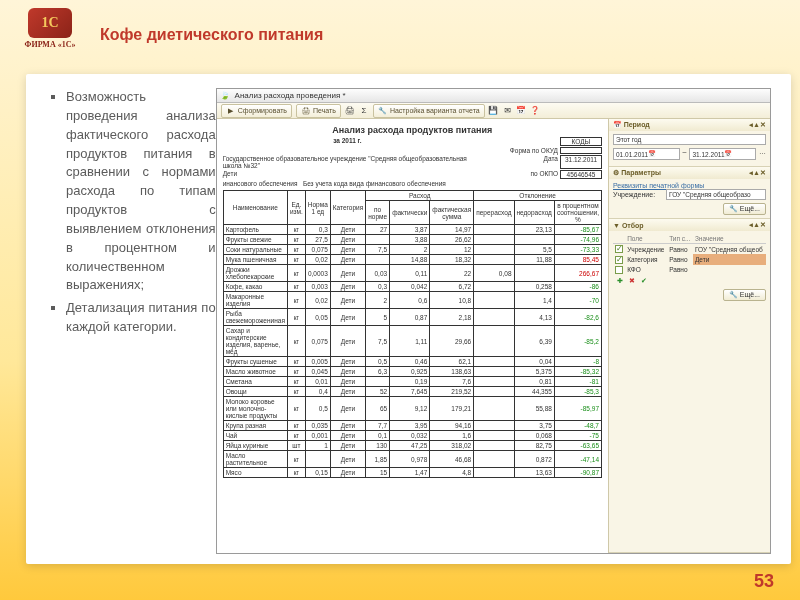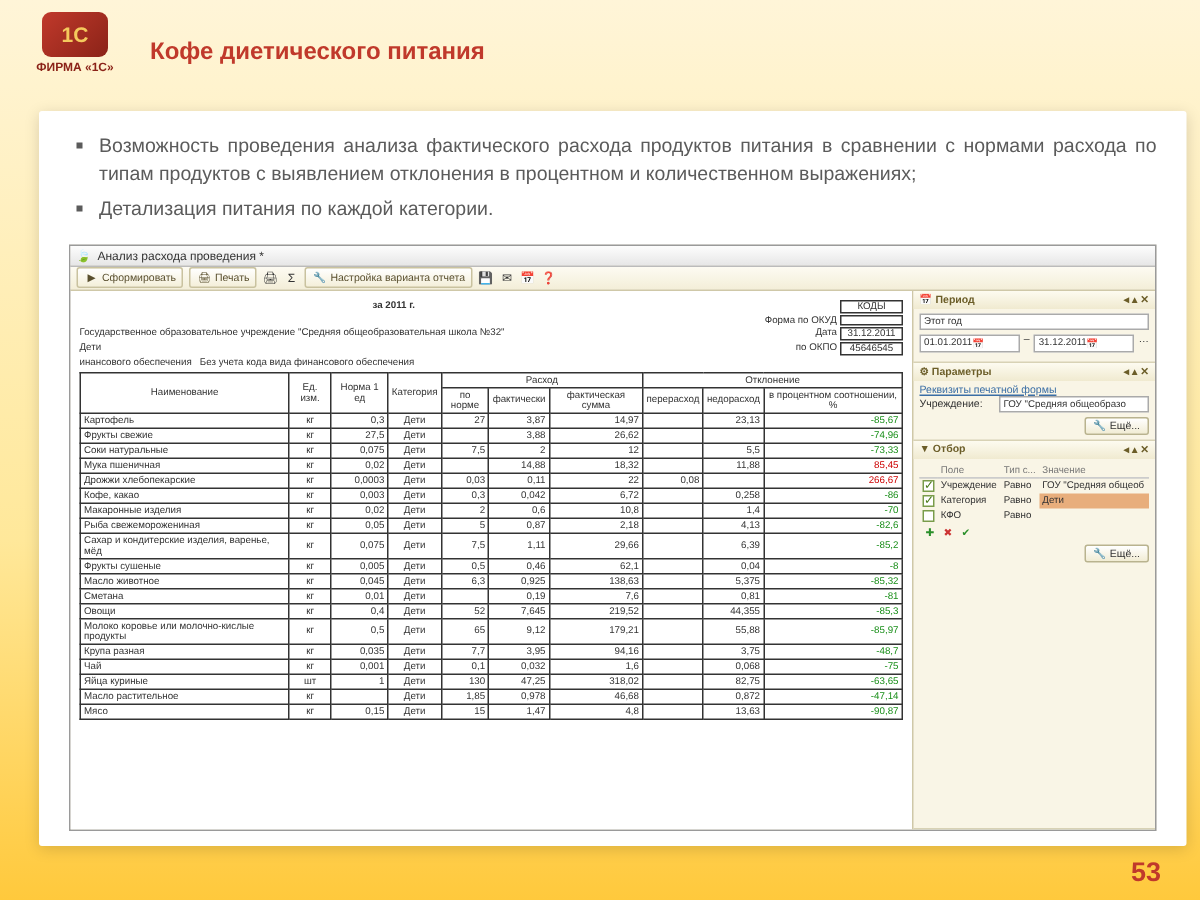--- a/index.html
+++ b/index.html
@@ -1,23 +1,23 @@
 <!DOCTYPE html>
 <html><head>
 <meta charset="utf-8">
 <style>
   * { box-sizing: border-box; margin: 0; padding: 0; }
   body { font-family: Arial, sans-serif; background: linear-gradient(180deg, #fff5d8 0%, #ffe89a 60%, #ffc93c 100%); width: 800px; height: 600px; position: relative; overflow: hidden; font-size: 11px; }
   .header { display: flex; align-items: center; height: 70px; padding: 8px 16px; }
-  .logo { width: 68px; height: 54px; margin-right: 16px; }
+  .logo { width: 68px; height: 54px; margin-right: 16px; font-family: Liberation Serif, serif; }
   .logo-icon { width: 44px; height: 30px; background: linear-gradient(135deg, #c0392b 0%, #8b2318 100%); border-radius: 6px; position: relative; margin: 0 auto 2px; }
   .logo-icon::before { content: "1C"; color: #f4c95d; font-weight: bold; font-size: 14px; position: absolute; top: 50%; left: 50%; transform: translate(-50%,-50%); }
   .logo-text { font-size: 8px; text-align: center; color: #8b2318; font-weight: bold; }
   .page-title { font-size: 16px; color: #c0392b; font-weight: bold; }
-  .content { background: #fff; margin: 4px 9px 0 26px; padding: 14px 20px 10px 20px; border-radius: 2px; box-shadow: 0 2px 10px rgba(0,0,0,0.15); height: 490px; display: flex; flex-direction: column; }
+  .content { background: #fff; margin: 4px 9px 0 26px; padding: 14px 20px 10px 20px; border-radius: 2px; box-shadow: 0 2px 10px rgba(0,0,0,0.15); height: 490px; display: flex; }
   .bullets { color: #5b5b5b; font-size: 13px; line-height: 1.45; margin-bottom: 10px; }
   .bullets li { margin-left: 20px; text-align: justify; margin-bottom: 4px; list-style: square; }
   .app { flex: 1; border: 1px solid #9a9a9a; display: flex; flex-direction: column; background: #f7f3e8; font-size: 8px; color: #333; position: relative; }
   .app-titlebar { display: flex; align-items: center; height: 14px; background: linear-gradient(#fdfdfd,#e6e6e6); border-bottom: 1px solid #bbb; padding: 0 4px; gap: 4px; }
   .app-toolbar { display: flex; align-items: center; height: 16px; background: linear-gradient(#fdfbf2,#f3eed8); border-bottom: 1px solid #cfc8a8; padding: 0 4px; gap: 4px; }
   .tool-btn { display: inline-flex; align-items: center; gap: 2px; padding: 1px 4px; border: 1px solid #c9c29f; border-radius: 2px; background: linear-gradient(#fff,#f4efd9); font-size: 7px; color: #594f2e; cursor: pointer; }
   .tool-icon { width: 10px; height: 10px; display: inline-flex; align-items: center; justify-content: center; }
   .app-body { flex: 1; display: flex; overflow: hidden; }
   .report { flex: 1; background: #fff; overflow: auto; padding: 6px; }
   .report-title { text-align: center; font-weight: bold; font-size: 9px; margin-bottom: 2px; }
@@ -93,20 +93,21 @@
           <span class="tool-icon">🔧</span>
           <span>Настройка варианта отчета</span>
         </span>
       <span class="tool-icon">💾</span>
       <span class="tool-icon">✉</span>
       <span class="tool-icon">📅</span>
       <span class="tool-icon">❓</span>
     </div>
     <div class="app-body">
       <div class="report">
+        <div class="report-title">Анализ расхода продуктов питания</div>
         <div class="meta-row">
           <div class="meta-left" style="text-align:center;font-weight:bold;">за 2011 г.</div>
           <div class="meta-right">
               <span class="lbl"></span>
               <span class="box">КОДЫ</span>
             </div>
         </div>
         <div class="meta-row">
           <div class="meta-left"></div>
           <div class="meta-right">

